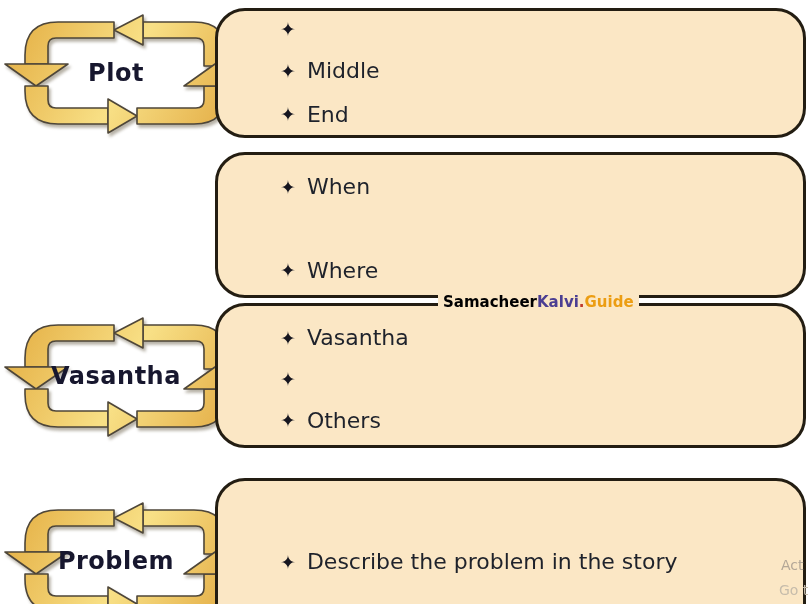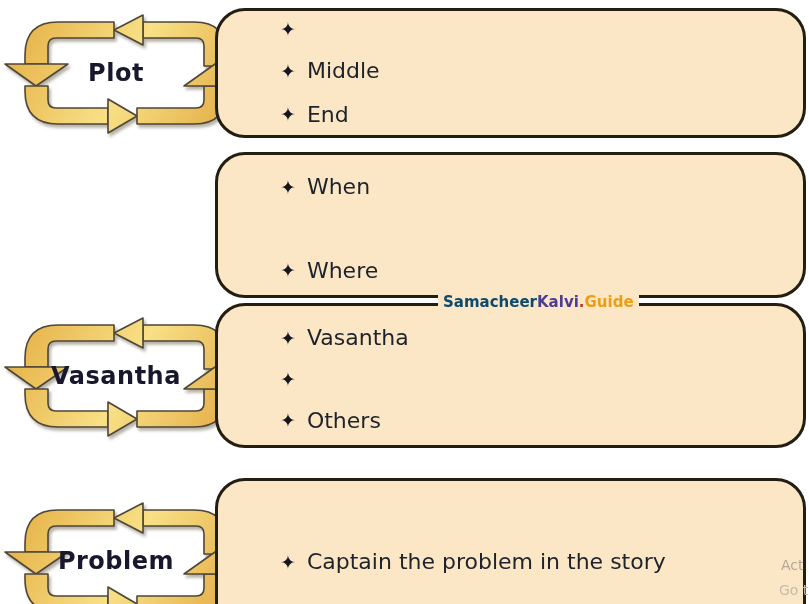--- a/index.html
+++ b/index.html
@@ -20,21 +20,21 @@
        border-radius:30px;display:flex;flex-direction:column;
        justify-content:space-between;padding:8px 20px 8px 62px;}
   .box.r23{padding-top:20px;padding-bottom:12px;}
   .box.r4{justify-content:center;padding-top:10px;}
 
   .bullet{display:flex;align-items:center;font-size:22px;color:#1e222b;line-height:1.1;}
   .star{font-size:19px;margin-right:11px;color:#15151f;}
 
   .wm{position:absolute;top:293px;left:438px;z-index:2;background:#fbe7c5;
       padding:0 5px 1px 5px;font-weight:bold;font-size:15px;white-space:nowrap;}
-  .wm-green{color:#0c4a6e;margin-top:32px;}
+  .wm-green{color:#000000;margin-top:32px;}
   .wm-indigo{color:#4b3e92;margin-top:28px;}
   .wm-red{color:#c0392b;}
   .wm-orange{color:#ec9d12;}
 
   .corner-wm{position:absolute;z-index:3;white-space:nowrap;}
   .cw1{top:557px;left:781px;font-size:14px;color:#b3a797;}
   .cw2{top:582px;left:779px;font-size:14px;color:#c6bcab;}
 </style>
 </head>
 <body>
@@ -135,21 +135,21 @@
           <path d="M106,91 L106,125 L135,108 Z"></path>
           <path d="M135,116 L192,116 Q225,116 225,83 L225,78 L202,78 L202,92 Q202,100 194,100 L135,100 Z"></path>
           <path d="M182,78 L245,78 L213,56 Z"></path>
         </g>
       </svg>
       <div class="loop-label">Problem</div>
     </div>
     <div class="box r4">
       <div class="bullet">
         <span class="star">✦</span>
-        <span>Captain the problem in the story</span>
+        <span>Describe the problem in the story</span>
       </div>
     </div>
   </div>
 
   <div class="wm">
     <span class="wm-green">Samacheer</span><span class="wm-indigo">Kalvi</span><span class="wm-red">.</span><span class="wm-orange">Guide</span>
   </div>
 
   <div class="corner-wm cw1">Act</div>
   <div class="corner-wm cw2">Go t</div>

